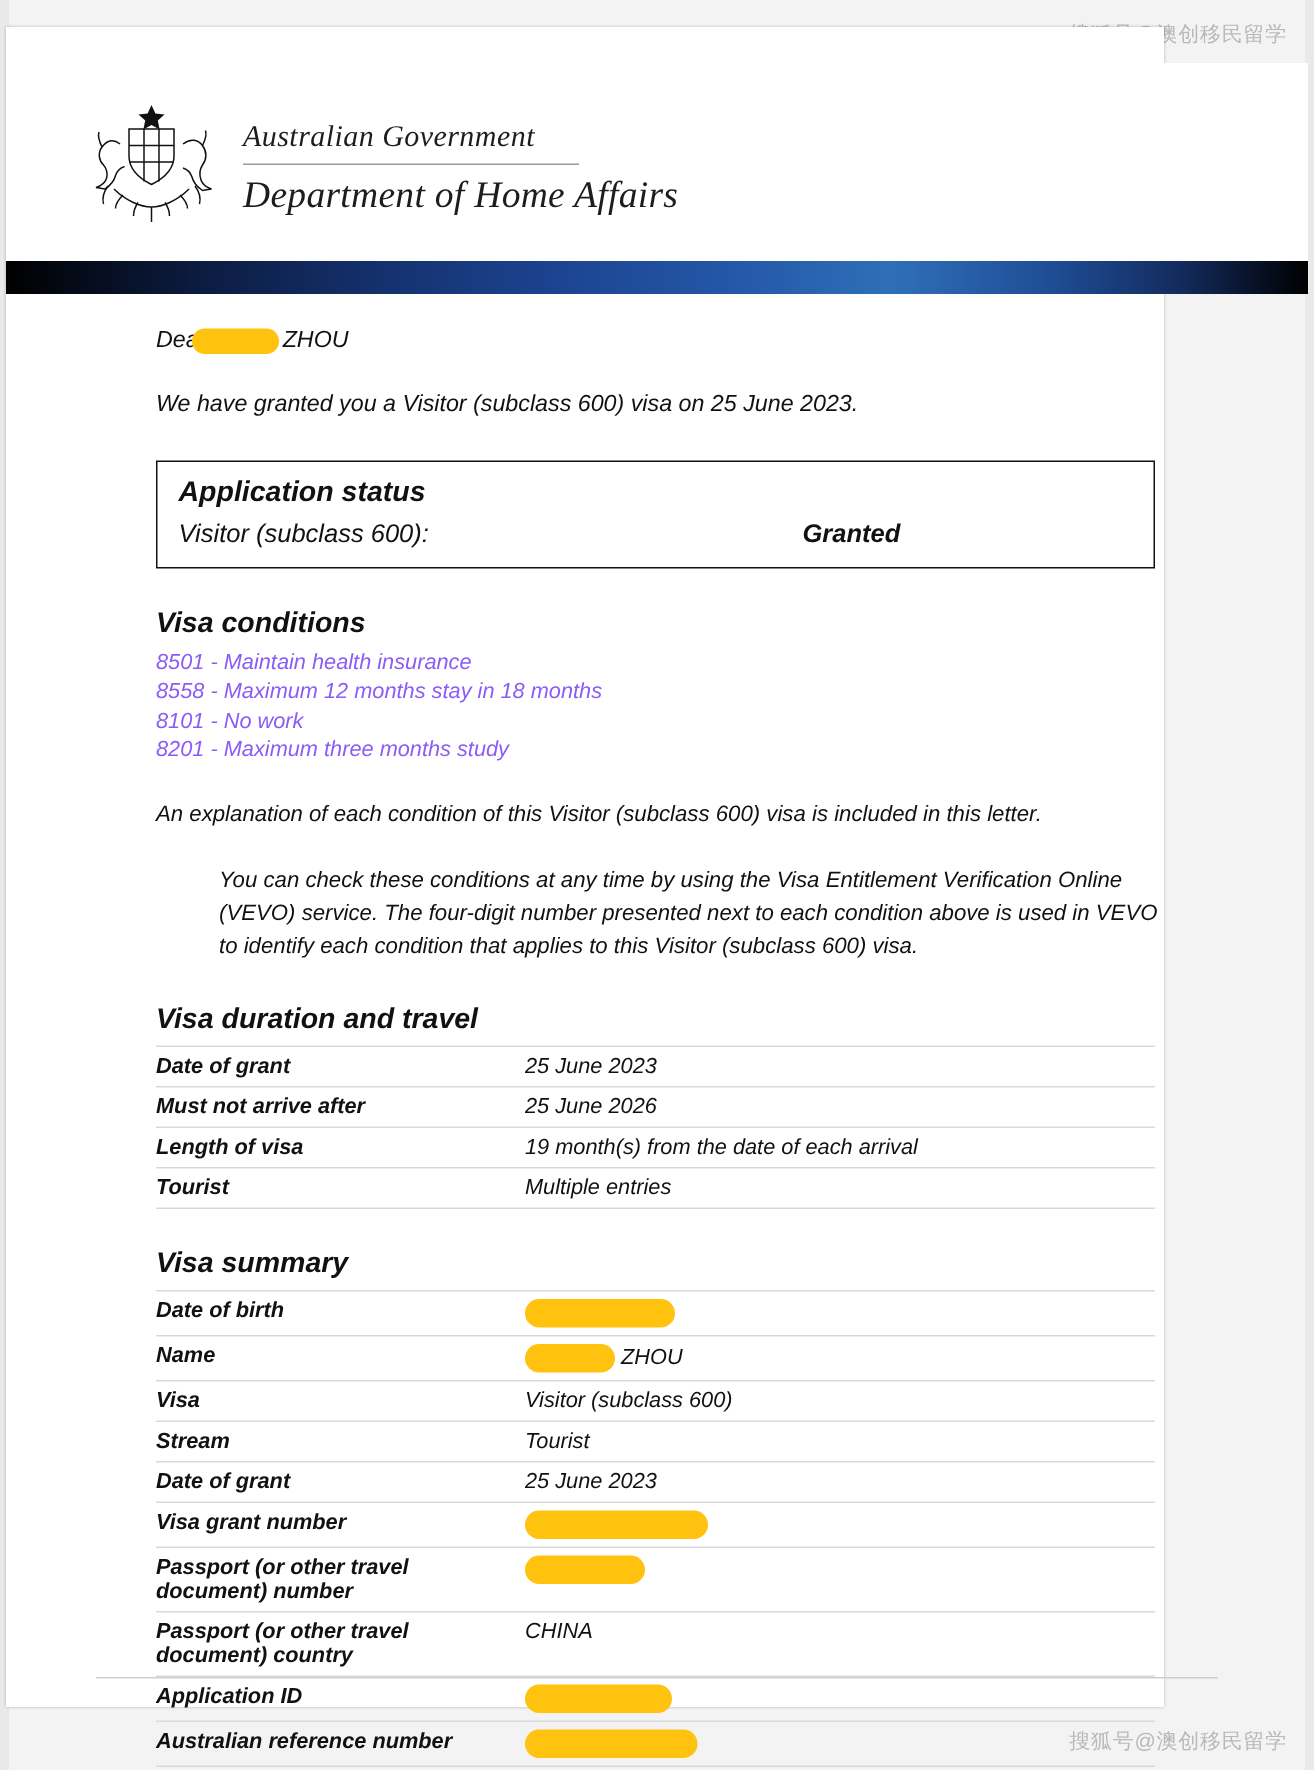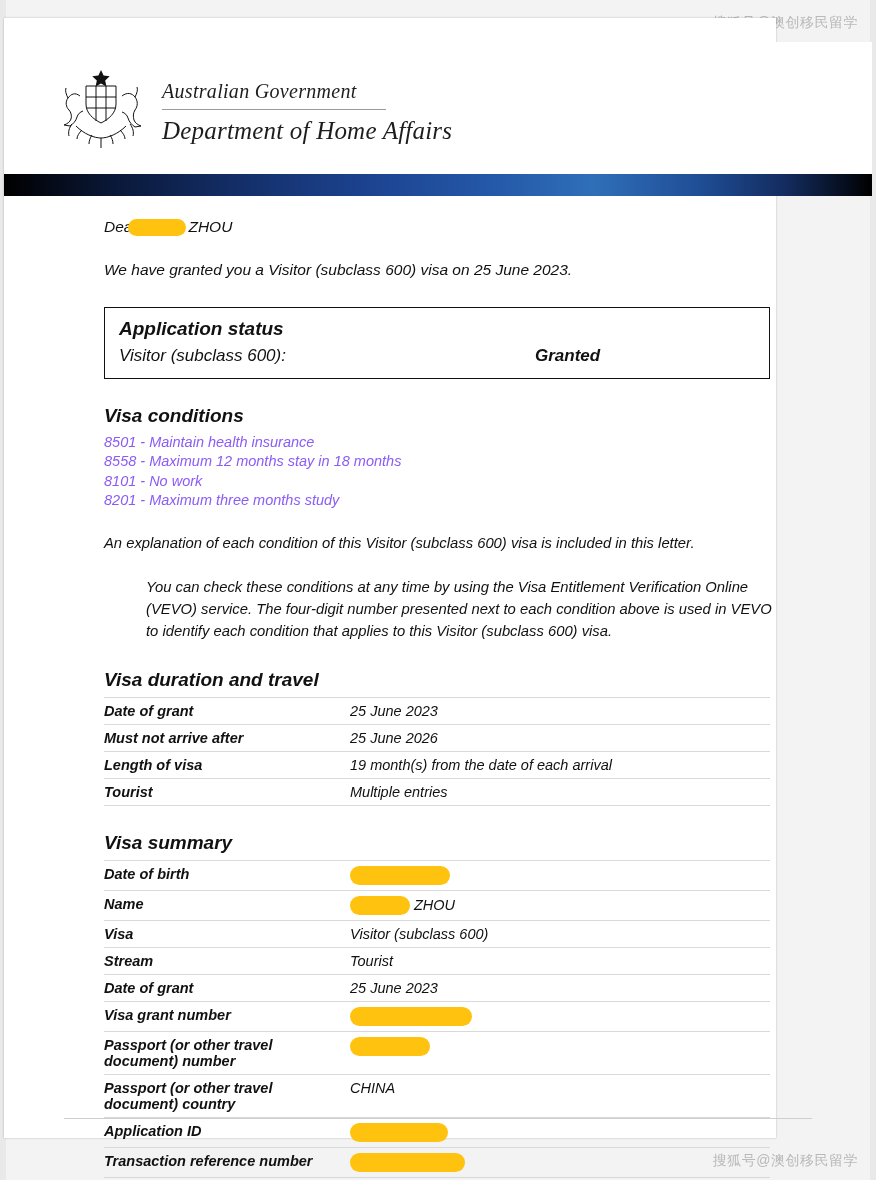--- a/index.html
+++ b/index.html
@@ -389,21 +389,21 @@
             <td class="k">Passport (or other travel document) country</td>
             <td class="v">CHINA</td>
           </tr>
           <tr>
             <td class="k">Application ID</td>
             <td class="v">
               <span class="redact-cell r-w98"></span>
             </td>
           </tr>
           <tr>
-            <td class="k">Transaction reference number</td>
+            <td class="k">Australian reference number</td>
             <td class="v">
               <span class="redact-cell r-w115"></span>
             </td>
           </tr>
         </tbody>
       </table>
 
     </div>
 
     <div class="footer-rule"></div>

